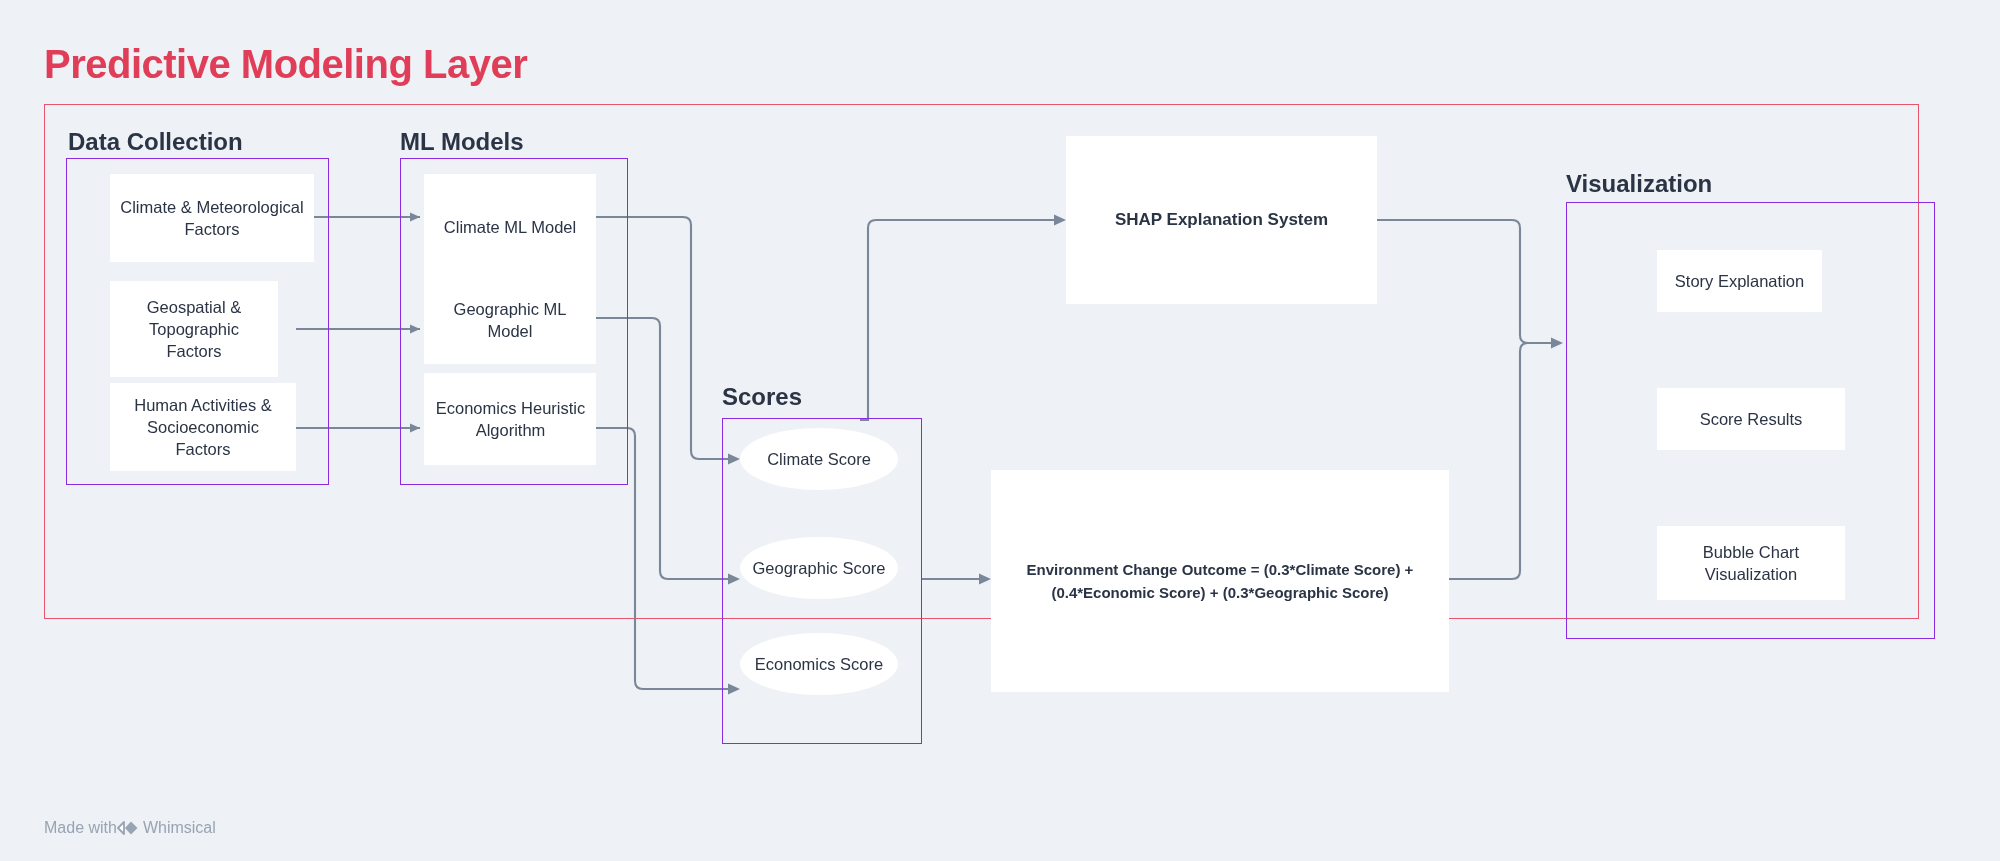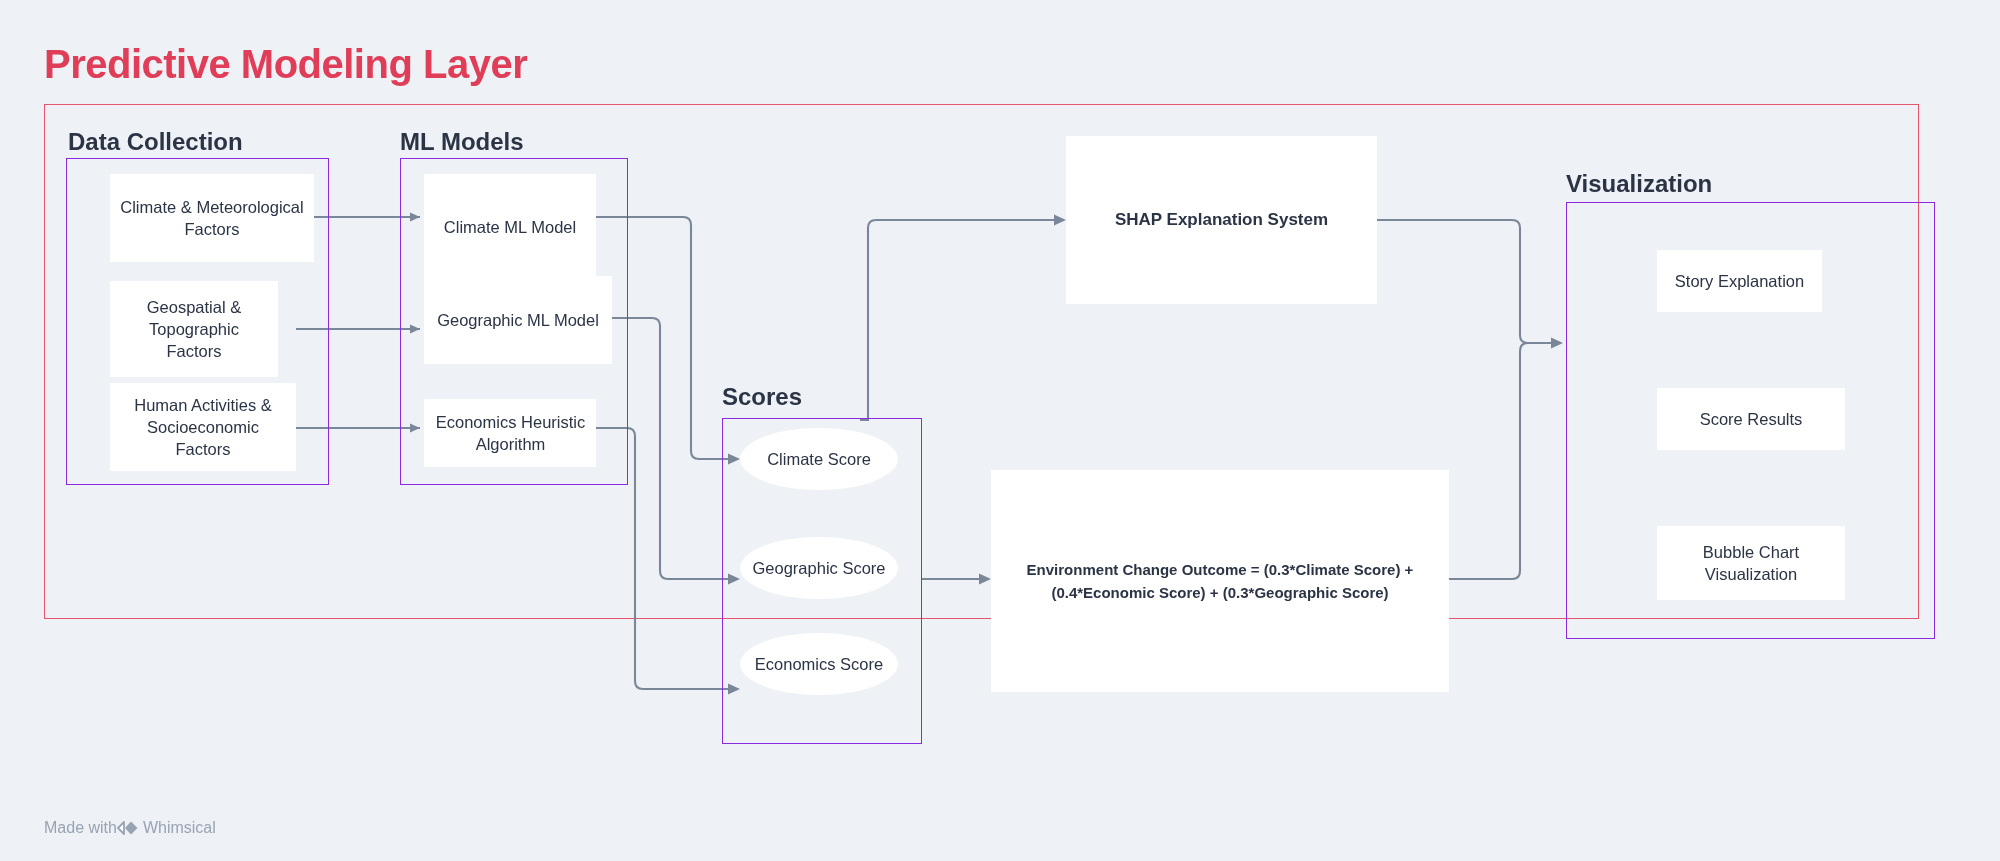--- a/index.html
+++ b/index.html
@@ -175,22 +175,22 @@
   <div class="group-box" style="left:66px; top:158px; width:263px; height:327px;"></div>
 
   <div class="node" style="left:110px; top:174px; width:204px; height:88px;">Climate &amp; Meteorological Factors</div>
   <div class="node" style="left:110px; top:281px; width:168px; height:96px;">Geospatial &amp; Topographic Factors</div>
   <div class="node" style="left:110px; top:383px; width:186px; height:88px;">Human Activities &amp; Socioeconomic Factors</div>
 
   <div class="group-title" style="left:400px; top:128px;">ML Models</div>
   <div class="group-box" style="left:400px; top:158px; width:228px; height:327px;"></div>
 
   <div class="node" style="left:424px; top:174px; width:172px; height:106px;">Climate ML Model</div>
-  <div class="node" style="left:424px; top:276px; width:188px; height:88px;">Geographic ML Model</div>
-  <div class="node" style="left:424px; top:399px; width:172px; height:68px;padding-left:11px;">Economics Heuristic Algorithm</div>
+  <div class="node" style="left:424px; top:276px; width:172px; height:88px;">Geographic ML Model</div>
+  <div class="node" style="left:424px; top:373px; width:172px; height:92px;padding-left:11px;">Economics Heuristic Algorithm</div>
 
   <div class="group-title" style="left:722px; top:383px;">Scores</div>
   <div class="group-box" style="left:722px; top:418px; width:200px; height:326px;"></div>
 
   <div class="node ellipse" style="left:740px; top:428px; width:158px; height:62px;">Climate Score</div>
   <div class="node ellipse" style="left:740px; top:537px; width:158px; height:62px;">Geographic Score</div>
   <div class="node ellipse" style="left:740px; top:633px; width:158px; height:62px;">Economics Score</div>
 
   <div class="node bold" style="left:1066px; top:136px; width:311px; height:168px; font-size:17px;">SHAP Explanation System</div>
 

